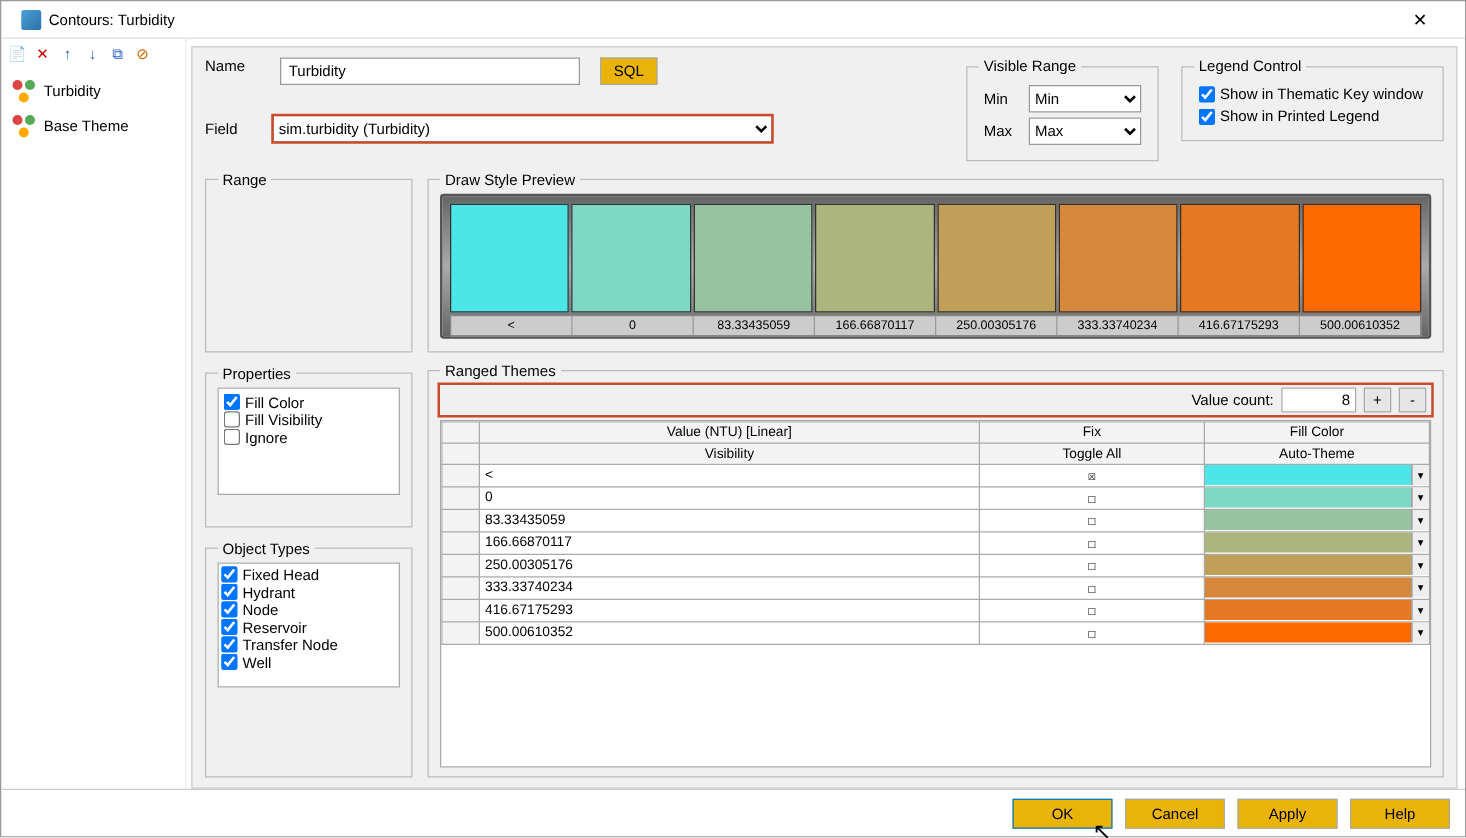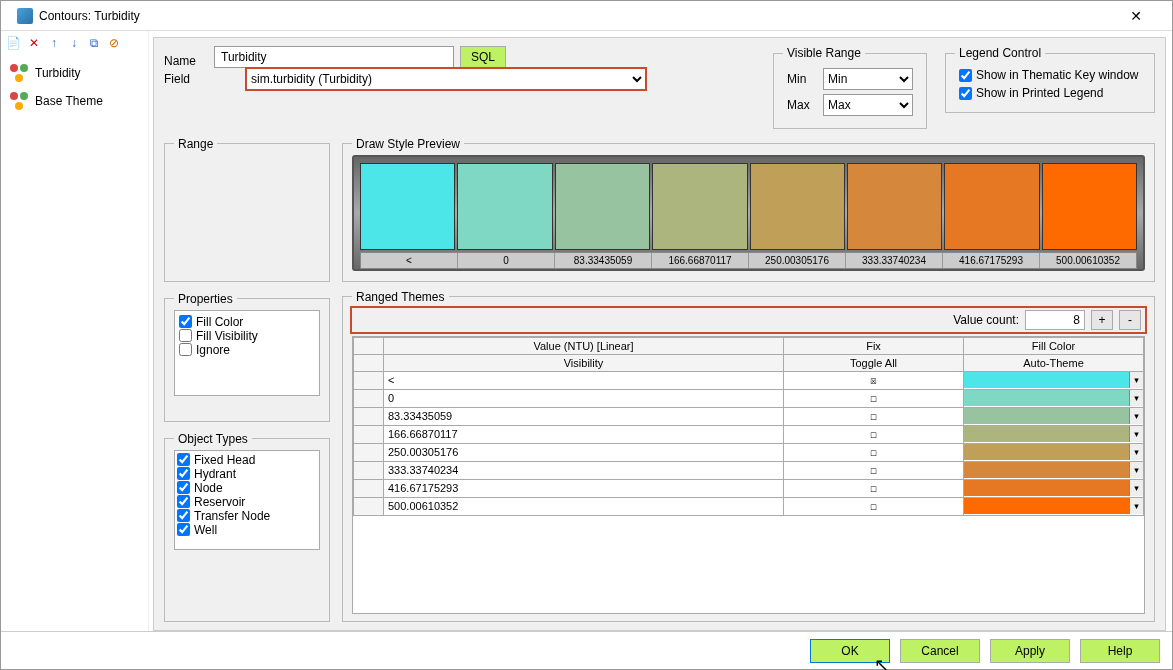--- a/index.html
+++ b/index.html
@@ -18,23 +18,23 @@
   .sidebar-item { display: flex; align-items: center; padding: 4px 8px; cursor: pointer; height: 28px; gap: 6px; }
   .nodes-icon { width:20px; height:20px; display:inline-block; position:relative; }
   .nodes-icon .ball { position:absolute; width:8px; height:8px; border-radius:50%; }
   .nodes-icon .ball.a { background:#d44; left:1px; top:1px; }
   .nodes-icon .ball.b { background:#5a5; right:1px; top:1px; }
   .nodes-icon .ball.c { background:#fa0; left:6px; bottom:1px; }
   
   .main-col { flex: 1; border: 1px solid #ccc; margin: 6px 6px 0 4px; background: #f0f0f0; padding: 8px 10px; overflow: hidden; display:flex; flex-direction:column; }
   .lbl { text-align:left; }
   .txt-input { height: 22px; padding: 2px 6px; border: 1px solid #999; background:#fff; }
-  .btn { height: 22px; padding: 0 10px; border: 1px solid #aaa; background: #bef264; cursor:pointer; }
+  .btn { height: 22px; padding: 0 10px; border: 1px solid #aaa; background: #eab308; cursor:pointer; }
   .dropdown { height: 22px; border: 1px solid #999; background:#fff; cursor:pointer; }
-  .hl-red { outline: 2px solid #c94b2c; outline-offset: -1px; margin-left: 28px; }
+  .hl-red { outline: 2px solid #c94b2c; outline-offset: -1px; }
   
   fieldset { border: 1px solid #bbb; margin: 0; }
   legend { padding: 0 4px; }
   
   .vrange { width: 154px; }
   .vrange .row { display:flex; align-items:center; gap:6px; margin:4px 4px; }
   .vrange .row .l { width:30px; }
   .vrange .row .dd { flex:1; }
   
   .legend-ctrl { width: 210px; }
@@ -123,21 +123,21 @@
             </span>
           <span>Base Theme</span>
         </div>
       </div>
     </div>
 
     <div class="main-col">
 
       <div style="display:flex; gap:18px; align-items:flex-start;">
         <div style="flex:1;">
-          <div style="display:flex; align-items:flex-end; gap:6px; margin-bottom:0;">
+          <div style="display:flex; align-items:flex-start; gap:16px; margin-bottom:24px;">
             <span class="lbl" style="width:44px">Name</span>
             <input class="txt-input" style="width: 240px;" value="Turbidity">
             <button class="btn">SQL</button>
           </div>
           <div style="display:flex; align-items:center; gap:10px;">
             <span class="lbl" style="width:44px">Field</span>
             <select class="dropdown hl-red" style="width:400px">
               <option>sim.turbidity (Turbidity)</option>
             </select>
           </div>

